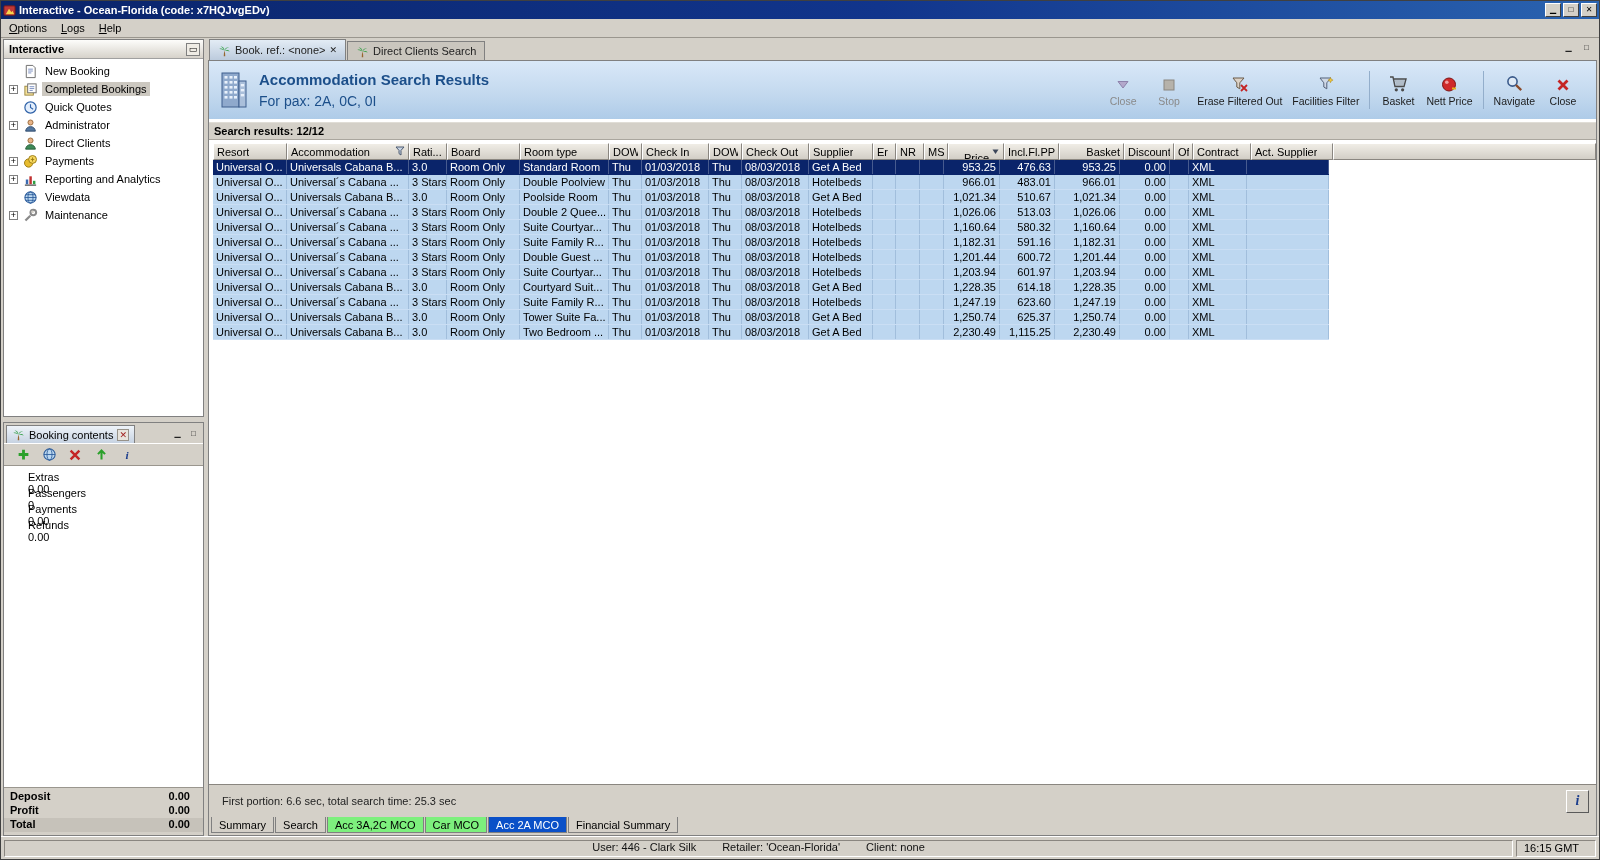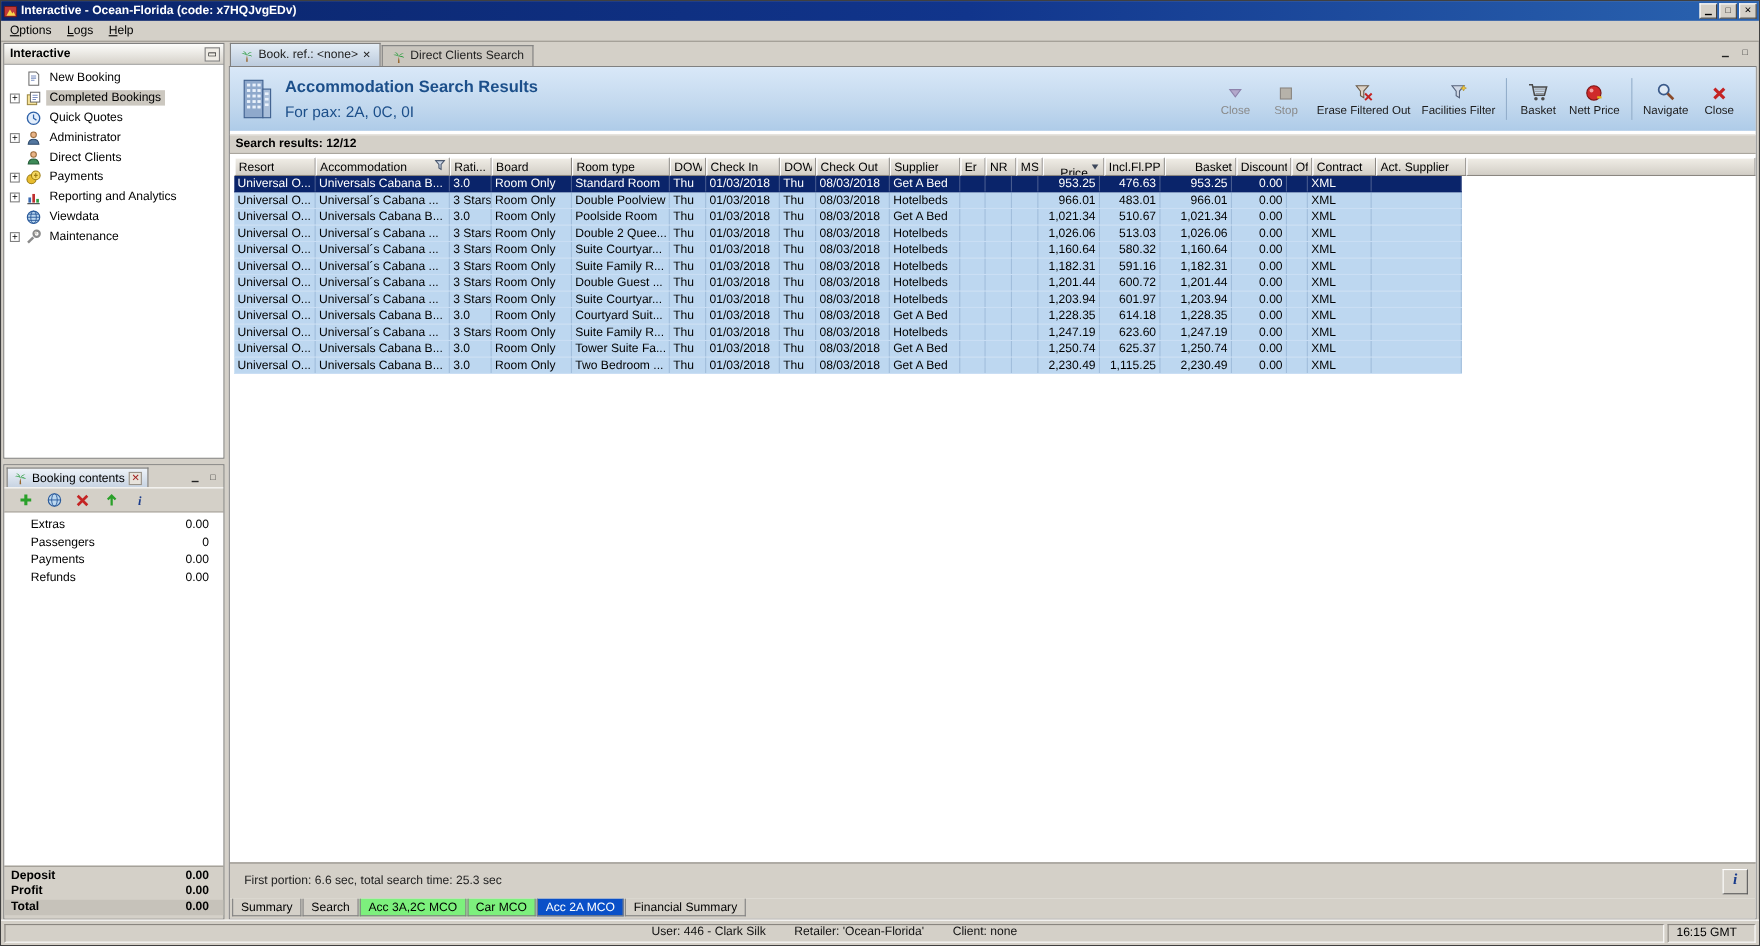--- a/index.html
+++ b/index.html
@@ -41,21 +41,21 @@
   .booking-panel{flex:1;}
   .bk-titlebar{height:20px;background:#d4d0c8;display:flex;align-items:flex-end;padding:2px 3px 0 2px;flex:none;}
   .bk-tab{display:flex;align-items:center;gap:4px;padding:0 5px;background:linear-gradient(180deg,#eef3f9,#c7d3e2);
     border:1px solid #808080;border-bottom:none;height:18px;}
   .bk-close{color:#30302e;font-weight:bold;font-size:9px;background:#e7e3dc;border:1px solid #979289;width:12px;height:12px;display:flex;align-items:center;justify-content:center;}
   .bk-winbtns{margin-left:auto;display:flex;gap:3px;padding-bottom:3px;}
   .mini-btn{width:13px;height:12px;font-size:8px;line-height:1;display:flex;align-items:center;justify-content:center;color:#222;}
   .bk-toolbar{height:23px;background:#d4d0c8;border-top:1px solid #fff;border-bottom:1px solid #9a968e;display:flex;align-items:center;gap:8px;padding-left:10px;flex:none;}
   .bk-tool{width:18px;height:18px;display:flex;align-items:center;justify-content:center;}
   .bk-list{flex:1;background:#fff;padding-top:5px;min-height:0;}
-  .bk-row{height:16px;display:flex;justify-content:space-between;padding:0 13px 0 24px;}
+  .bk-row{height:16px;display:flex;justify-content:space-between;padding:0 13px 0 24px;flex-direction:column;}
   .bk-summary{background:#d4d0c8;padding:2px 0 3px;flex:none;border-top:1px solid #9a968e;}
   .bk-sum-row{height:14px;display:flex;justify-content:space-between;padding:0 13px 0 6px;font-weight:bold;align-items:flex-start;}
   .bk-sum-row.total{background:#c6c2ba;}
 
   
   .main-col{flex:1;display:flex;flex-direction:column;min-width:0;position:relative;}
   .tabbar{height:21px;display:flex;align-items:flex-end;gap:1px;padding-left:1px;flex:none;position:relative;}
   .tab{display:flex;align-items:center;gap:4px;height:19px;padding:0 8px;border:1px solid #808080;border-bottom:none;background:#cac6be;color:#222;white-space:nowrap;}
   .tab.active{background:linear-gradient(180deg,#e3ecf5,#bccbdd);height:21px;}
   .tab .tab-x{font-size:9px;font-weight:bold;color:#222;}

